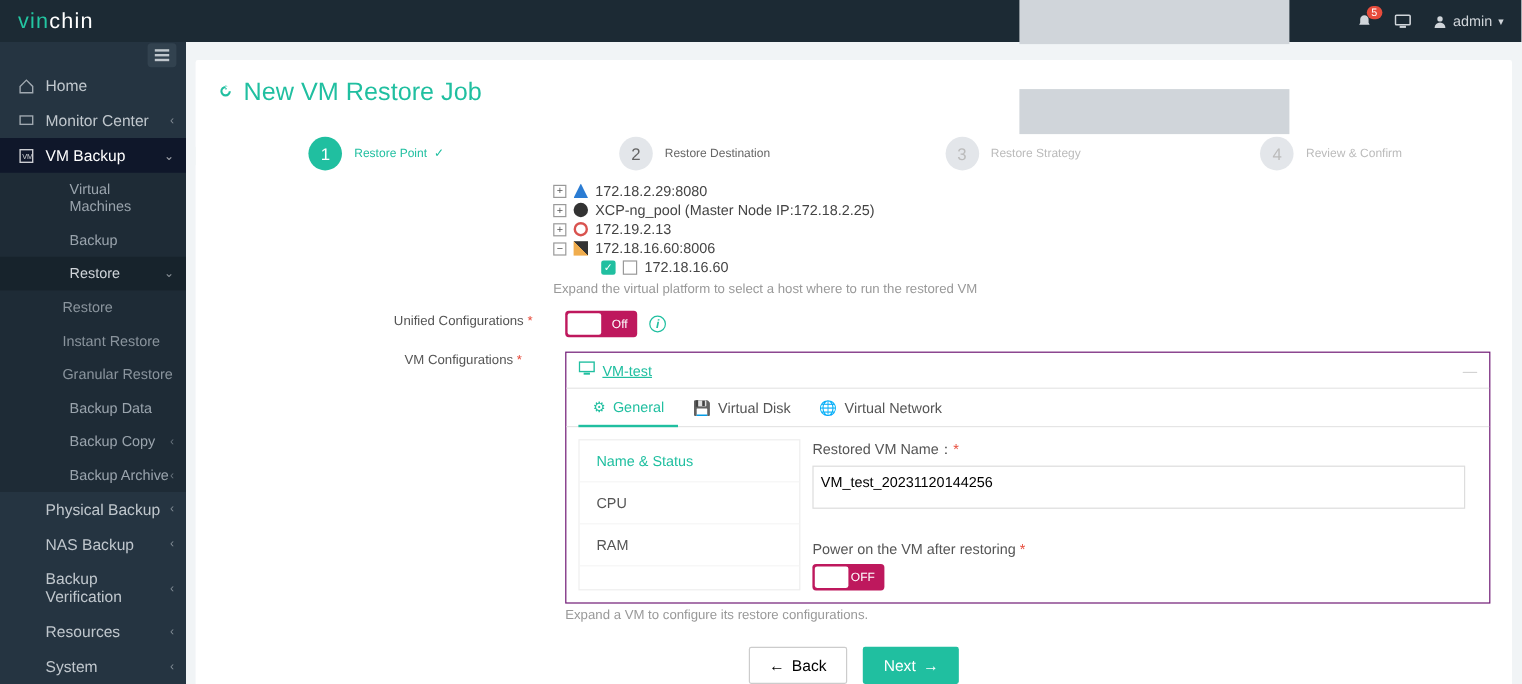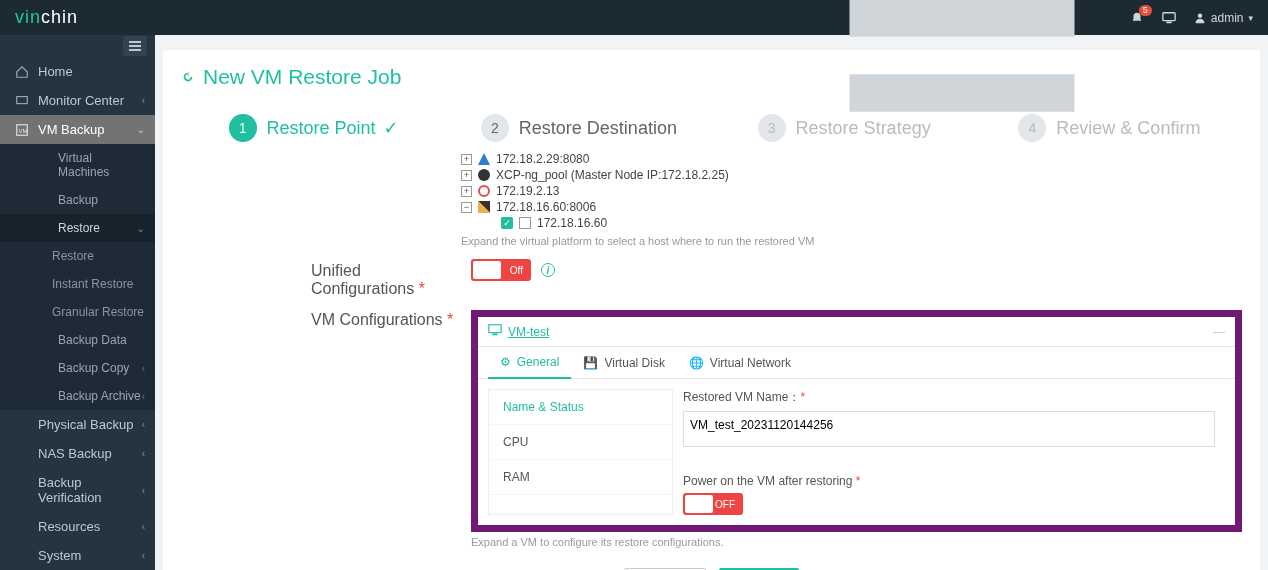--- a/index.html
+++ b/index.html
@@ -12,60 +12,60 @@
 .badge{position:absolute;top:-6px;right:-8px;background:#e74c3c;color:#fff;border-radius:8px;font-size:9px;padding:1px 4px;line-height:1}
 .layout{display:flex;height:calc(100% - 35px)}
 .sidebar{width:155px;background:#253441;color:#c0c7cd;display:flex;flex-direction:column}
 .collapse-bar{height:30px;display:flex;justify-content:flex-end;align-items:center;padding-right:8px}
 .collapse-btn{background:#32424f;border:none;color:#c0c7cd;width:24px;height:20px;border-radius:3px;cursor:pointer;display:flex;flex-direction:column;justify-content:center;align-items:center;gap:2px}
 .collapse-btn span{display:block;width:12px;height:2px;background:#c0c7cd}
 .menu-item{display:flex;align-items:center;padding:7px 10px 7px 14px;cursor:pointer;font-size:13px;position:relative}
 .menu-item.level1{color:#c0c7cd}
 .menu-item .mi-icon{width:16px;height:14px;margin-right:8px;opacity:.8;flex-shrink:0}
 .menu-item .chev{margin-left:auto;font-size:10px;opacity:.6}
-.menu-item.expanded{background:#737373;color:#fff;position:relative}
+.menu-item.expanded{background:#0f172a;color:#fff;position:relative}
 .menu-item.expanded::after{content:"";position:absolute;right:-8px;top:50%;transform:translateY(-50%);border:8px solid transparent;border-left-color:#f1f4f6;transform:translateY(-50%) rotate(180deg)}
 .submenu{background:#1e2b36}
 .submenu .menu-item{padding-left:34px;color:#9aa4ad;font-size:12px}
 .submenu .menu-item.active{color:#d0d5da;background:#17232c}
 .subsub .menu-item{padding-left:52px;color:#8a949d}
 .main{flex:1;padding:15px 8px;overflow:auto}
 .panel{background:#fff;border-radius:2px;padding:12px 18px 20px}
 .panel-title{color:#20bfa0;font-size:21px;display:flex;align-items:center;gap:8px;padding:3px 0 10px}
 .wizard{display:flex;margin-top:10px}
 .wiz-step{flex:1;display:flex;align-items:center;justify-content:center;gap:10px;padding:5px 0}
 .wiz-num{width:28px;height:28px;border-radius:50%;display:flex;align-items:center;justify-content:center;font-size:14px;color:#fff;background:#e3e6ea}
 .wiz-step.done .wiz-num{background:#20bfa0}
 .wiz-step.done .wiz-label{color:#20bfa0}
 .wiz-step.current .wiz-num{background:#e3e6ea;color:#666}
 .wiz-step.current .wiz-label{color:#666}
 .wiz-step.pending .wiz-num{background:#e3e6ea;color:#bbb}
 .wiz-step.pending .wiz-label{color:#bbb}
-.wiz-label{font-size:18px}
+.wiz-label{font-size:10px}
 .check{color:#20bfa0;margin-left:3px}
 .form-line{display:flex;align-items:flex-start;margin-bottom:10px}
-.form-label{width:150px;text-align:left;color:#555;font-size:16px;padding-top:3px}
+.form-label{width:150px;text-align:center;color:#555;font-size:11px;padding-top:3px}
 .req{color:#e74c3c}
 .tree{font-size:12px;color:#444}
 .tree-node{display:flex;align-items:center;gap:6px;padding:1px 0}
 .toggle{width:11px;height:11px;border:1px solid #999;display:flex;align-items:center;justify-content:center;font-size:9px;line-height:1;color:#555;cursor:pointer}
 .ticon{width:12px;height:12px;display:inline-block}
 .ticon.blue{background:#2b7cd3;clip-path:polygon(50% 0,100% 100%,0 100%)}
 .ticon.dark{background:#333;border-radius:50%}
 .ticon.red{border:2px solid #d9534f;border-radius:50%;background:#fff}
 .ticon.orange{background:linear-gradient(45deg,#f0ad4e 50%,#333 50%)}
 .ticon.host{border:1px solid #999;background:#fff}
 .tcb{width:12px;height:12px;background:#20bfa0;color:#fff;font-size:9px;display:flex;align-items:center;justify-content:center;border-radius:2px}
 .hint{font-size:11px;color:#999;margin-top:4px}
-.toggle-sw{width:60px;height:22px;background:#ef4444;border-radius:3px;display:flex;align-items:center;position:relative;cursor:pointer;font-size:10px}
+.toggle-sw{width:60px;height:22px;background:#be185d;border-radius:3px;display:flex;align-items:center;position:relative;cursor:pointer;font-size:10px}
 .toggle-sw .knob{width:28px;height:18px;background:#fff;border-radius:2px;margin:2px}
 .toggle-sw .lbl{position:absolute;color:#fff;font-size:10px}
 .toggle-sw.off .lbl{right:8px}
 .info-i{color:#20bfa0;font-style:italic;font-weight:bold;margin-left:10px;cursor:help;width:14px;height:14px;border:1.5px solid #20bfa0;border-radius:50%;display:inline-flex;align-items:center;justify-content:center;font-size:10px}
-.vm-panel{border:7px solid #701a75;margin-top:2px}
+.vm-panel{border:1px solid #701a75;margin-top:2px}
 .vm-header{display:flex;align-items:center;padding:6px 10px;border-bottom:1px solid #e5e5e5;color:#20bfa0;font-size:12px;gap:6px}
 .vm-header .dash{margin-left:auto;color:#ccc;cursor:pointer}
 .vm-tabs{display:flex;padding:0 10px;border-bottom:1px solid #e5e5e5}
 .vm-tab{padding:8px 12px;display:flex;align-items:center;gap:6px;font-size:12px;color:#555;cursor:pointer}
 .vm-tab.active{color:#20bfa0;border-bottom:2px solid #20bfa0;margin-bottom:-1px}
 .vm-body{display:flex;padding:10px}
 .vm-side{width:185px;border:1px solid #eee}
 .vm-side-item{padding:10px 14px;font-size:12px;color:#555;cursor:pointer;border-bottom:1px solid #f5f5f5}
 .vm-side-item.active{color:#20bfa0}
 .vm-form{flex:1;padding:0 10px}

